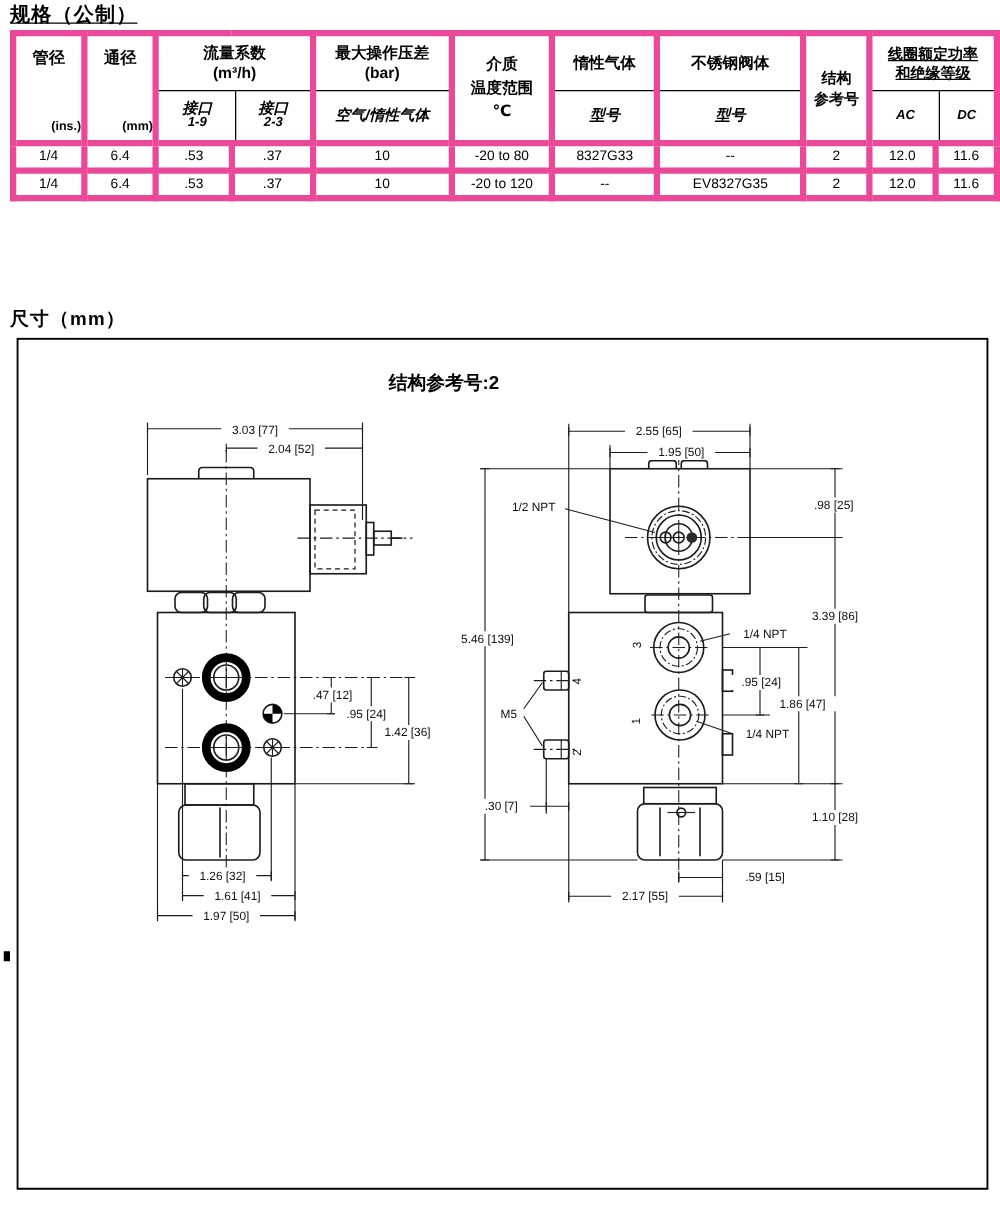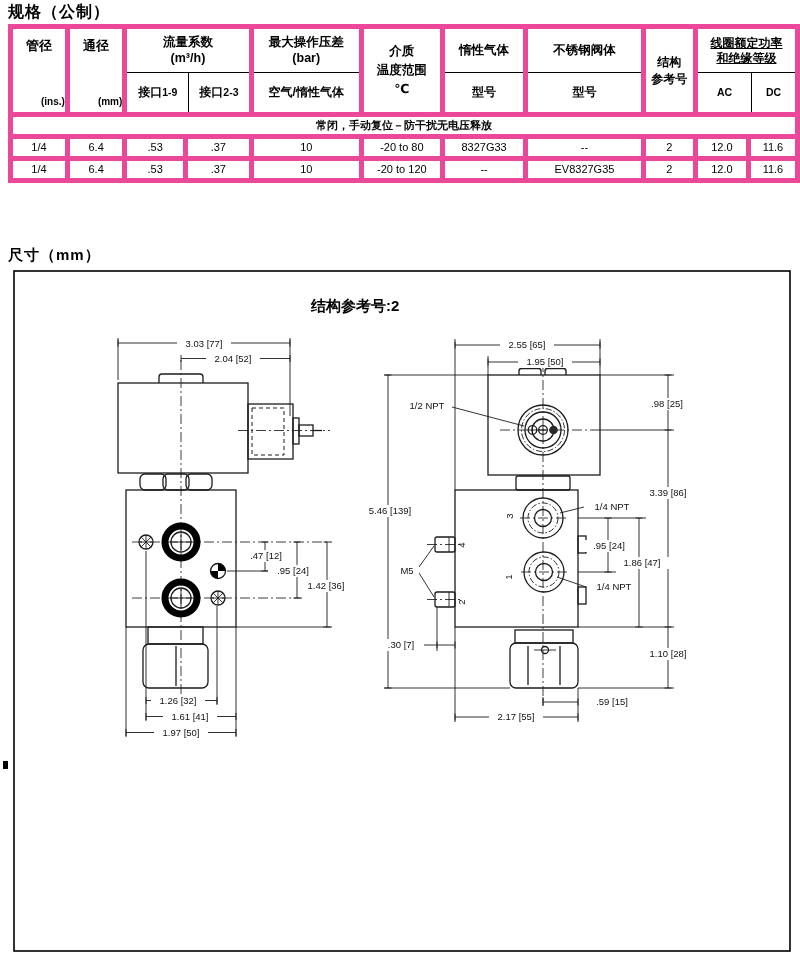--- a/index.html
+++ b/index.html
@@ -13,22 +13,22 @@
   table.spec{border-width:2px;}
   table.spec thead th{border-bottom-width:2px;padding:0;vertical-align:top;font-weight:bold;}
   table.spec td{padding:0;text-align:center;font-size:11px;height:17px;line-height:17px;}
   .two{display:flex;flex-direction:column;justify-content:space-between;align-items:center;
        height:83px;padding:8px 0 5px 0;box-sizing:border-box;font-size:13px;}
   .two .b{font-size:10px;padding-left:28px;}
   .grp{display:flex;flex-direction:column;height:83px;}
   .g-top{height:44px;box-sizing:border-box;border-bottom:1px solid #000;display:flex;
          flex-direction:column;justify-content:center;align-items:center;font-size:12.5px;line-height:1.25;}
   .g-bot{flex:1;display:flex;align-items:stretch;}
-  .g-cell{flex:1;display:flex;flex-direction:row;justify-content:center;align-items:center;
-          font-size:12px;line-height:1.1;}
+  .g-cell{flex:1;display:flex;flex-direction:column;justify-content:center;align-items:center;
+          font-size:12px;line-height:1.1;font-style:italic;}
   .g-cell.bl{border-left:1px solid #000;}
   .g-cell .sm{font-size:10.5px;}
   .mid3{display:flex;flex-direction:column;justify-content:center;align-items:center;height:83px;
         font-size:12.5px;line-height:1.5;}
   .group-row td{text-align:left;font-weight:bold;font-size:12.5px;height:24px;line-height:24px;
                 padding-left:16px;}
   
   .dwg-svg{position:absolute;left:13px;top:270px;}
   .ol{fill:none;stroke:#1c1c1c;stroke-width:1.3;}
   .thin{fill:none;stroke:#1c1c1c;stroke-width:0.9;}
@@ -38,21 +38,21 @@
   text.dim{font-family:"Liberation Sans","DejaVu Sans",sans-serif;font-size:9.5px;fill:#111;
            text-anchor:middle;}
   text.dwtitle{font-family:"Liberation Sans","DejaVu Sans",sans-serif;font-size:15px;
                font-weight:bold;fill:#000;text-anchor:start;}
   .wbg{fill:#fff;}
   .artifact{position:absolute;left:3px;top:761px;width:5px;height:8px;background:#000;}
 </style>
 </head>
 <body>
 
-<div class="abs sec-title" style="left:8px;top:2px;">规格（公制）</div>
+<div class="abs sec-title" style="left:8px;top:2px;text-decoration:underline;">规格（公制）</div>
 
 <table class="spec abs" style="left:8px;top:24px;">
   <colgroup>
     <col style="width:39px">
       <col style="width:49px">
       <col style="width:62px">
       <col style="width:67px">
     <col style="width:116px">
       <col style="width:85px">
       <col style="width:86px">
@@ -155,23 +155,20 @@
               </div>
             <div class="g-cell bl" style="font-size:10.5px;">
               <span>DC</span>
               </div>
           </div>
         </div>
       </th>
     </tr>
   </thead>
   <tbody>
-    <tr class="group-row">
-      <td colspan="11">常闭，手动复位－防干扰无电压释放</td>
-    </tr>
     <tr>
       <td>1/4</td>
         <td>6.4</td>
       <td>.53</td>
         <td>.37</td>
       <td>10</td>
         <td>-20 to 80</td>
       <td>8327G33</td>
         <td>--</td>
       <td>2</td>

